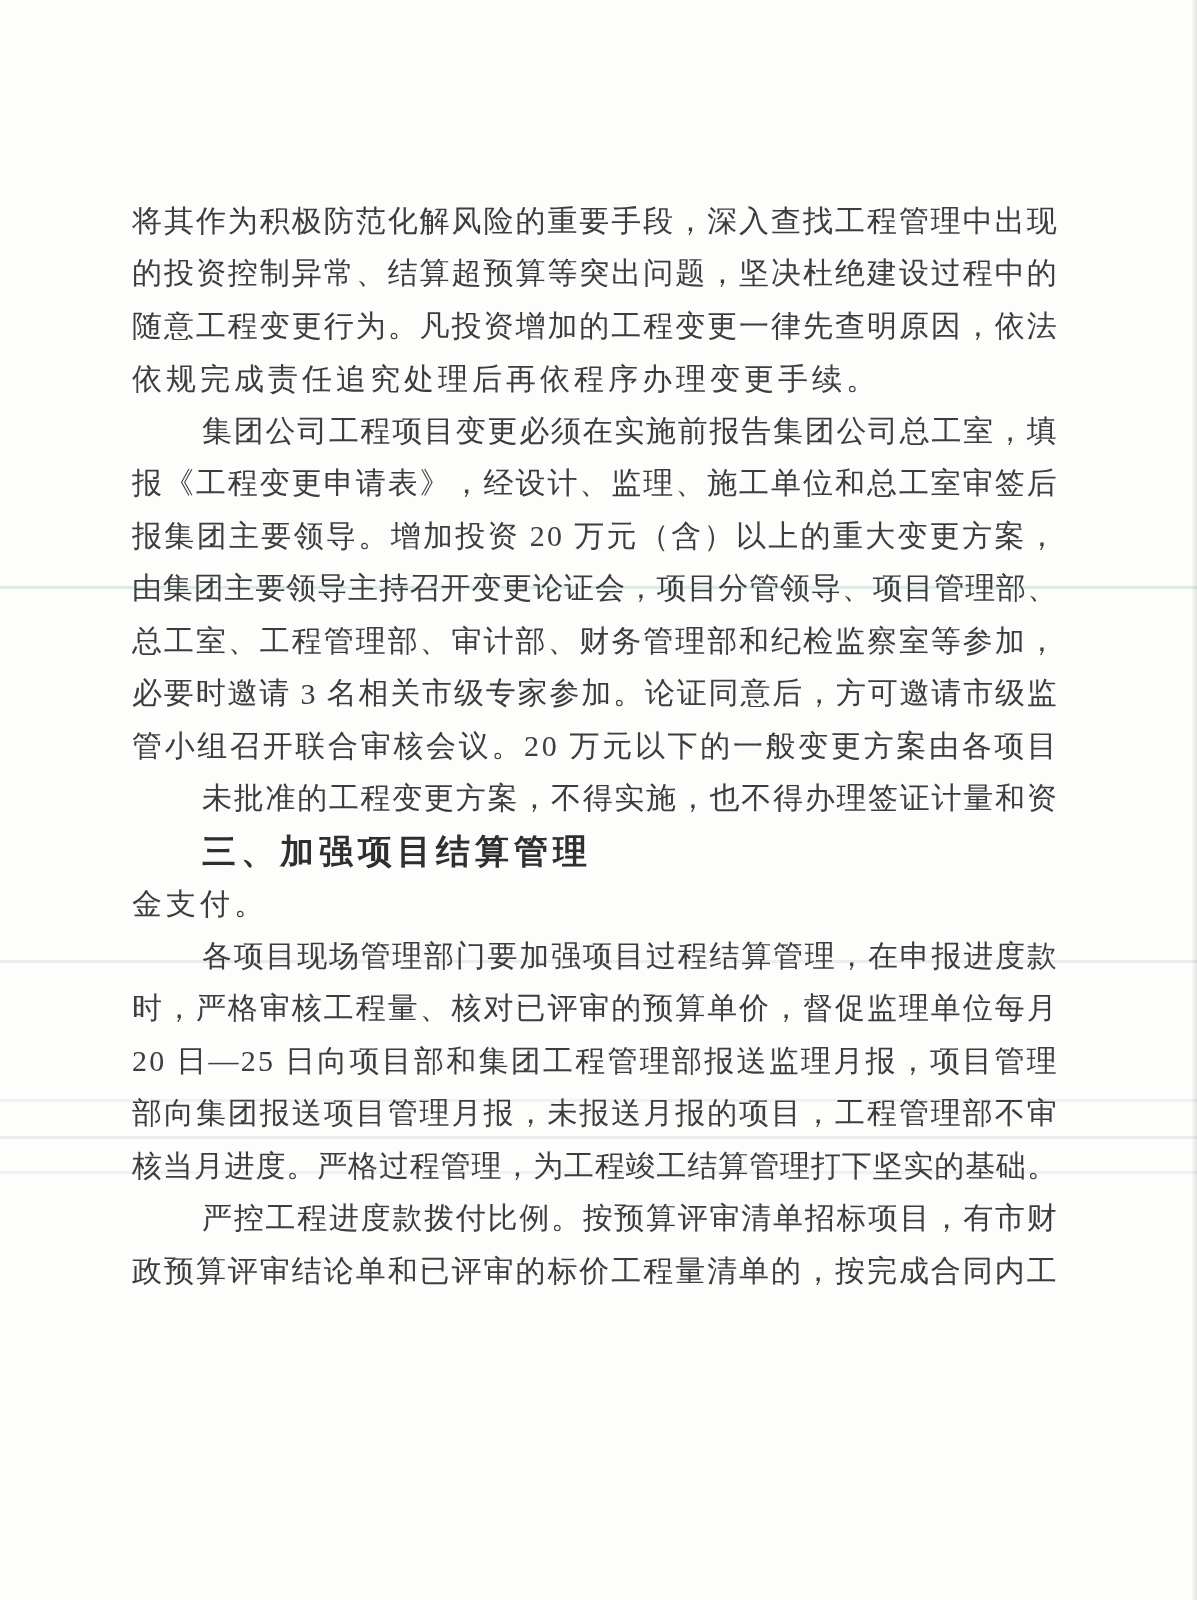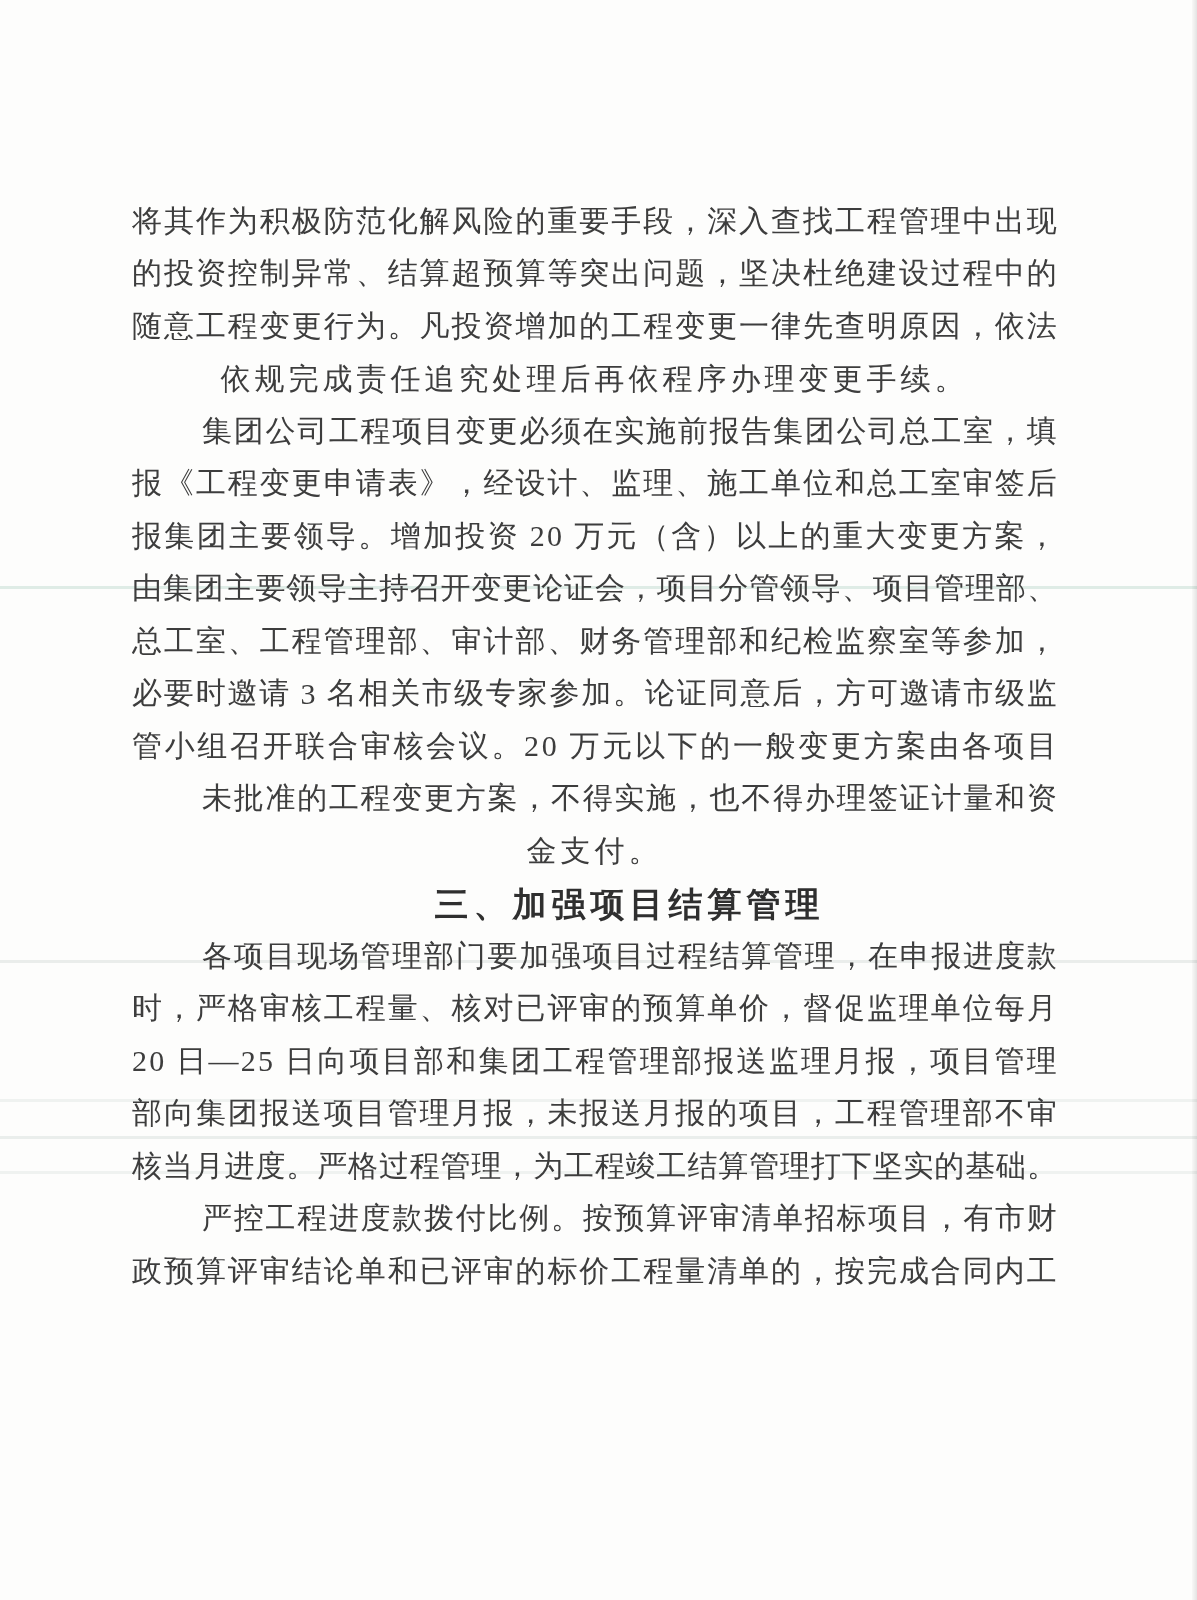--- a/index.html
+++ b/index.html
@@ -53,21 +53,20 @@
     color: #3d3d3d;
     overflow: hidden;
   }
   .line > span { display: inline-block; }
   .line.indent { padding-left: 70px; }
   .line.plain {
     display: block;
     line-height: 52.5px;
     letter-spacing: 4px;
     white-space: nowrap;
-    text-align: center;
   }
   .line.heading {
     display: block;
     line-height: 52.5px;
     font-family: "Liberation Sans", "DejaVu Sans", sans-serif;
     font-weight: 700;
     font-size: 34px;
     letter-spacing: 5px;
     color: #2f2f2f;
     white-space: nowrap;
@@ -421,22 +420,22 @@
         <span>得</span>
         <span>办</span>
         <span>理</span>
         <span>签</span>
         <span>证</span>
         <span>计</span>
         <span>量</span>
         <span>和</span>
         <span>资</span>
       </div>
+      <div class="line heading indent plain">三、加强项目结算管理</div>
       <div class="line plain">金支付。</div>
-      <div class="line heading indent plain">三、加强项目结算管理</div>
       <div class="line indent">
         <span>各</span>
         <span>项</span>
         <span>目</span>
         <span>现</span>
         <span>场</span>
         <span>管</span>
         <span>理</span>
         <span>部</span>
         <span>门</span>

